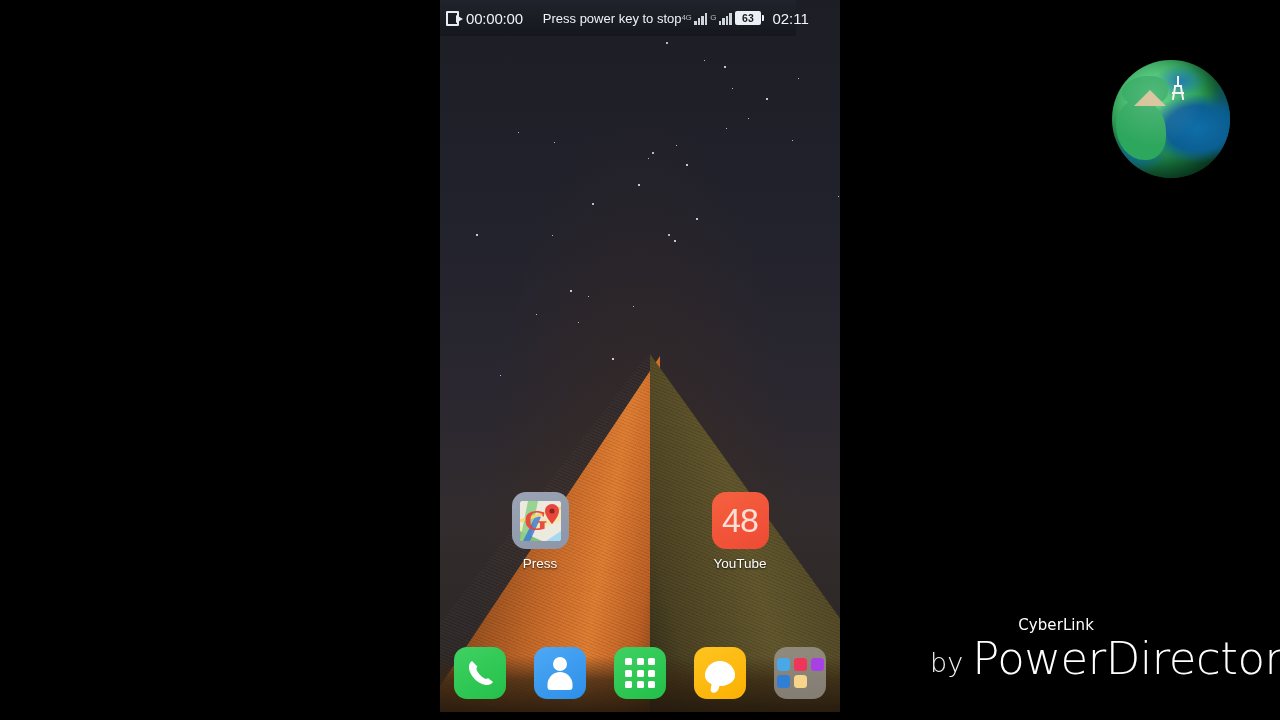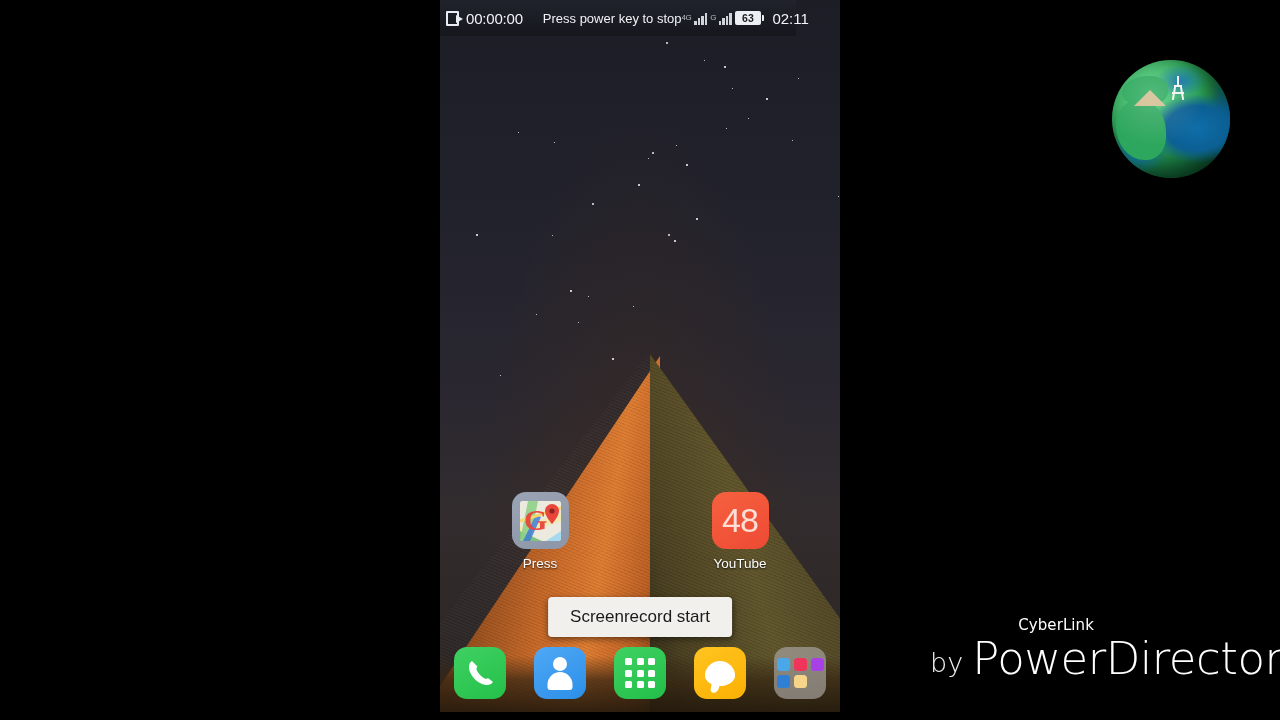--- a/index.html
+++ b/index.html
@@ -299,21 +299,20 @@
 
 
       <div class="app">
         <div class="icon ic-cal">
           <span class="cal-num">48</span>
         </div>
         <div class="app-label">YouTube</div>
       </div>
     </div>
 
-    <div id="toast">Screenrecord start</div>
 
     <div id="dock">
 
       <div class="dock-slot">
         <div class="dicon ic-phone">
           <svg width="30" height="30" viewBox="0 0 30 30">
             <path d="M7 3 C4 5 3 9 5 14 c2 5 7 10 12 12 c5 2 9 1 11 -2 l-5 -4 c-1.6 1.4 -3 1 -5 -0.6
                      c-2 -1.6 -4.4 -4 -5.6 -6 c-1.2 -2 -1.4 -3.4 0 -5 Z" fill="#ffffff"></path>
           </svg>
         </div>

